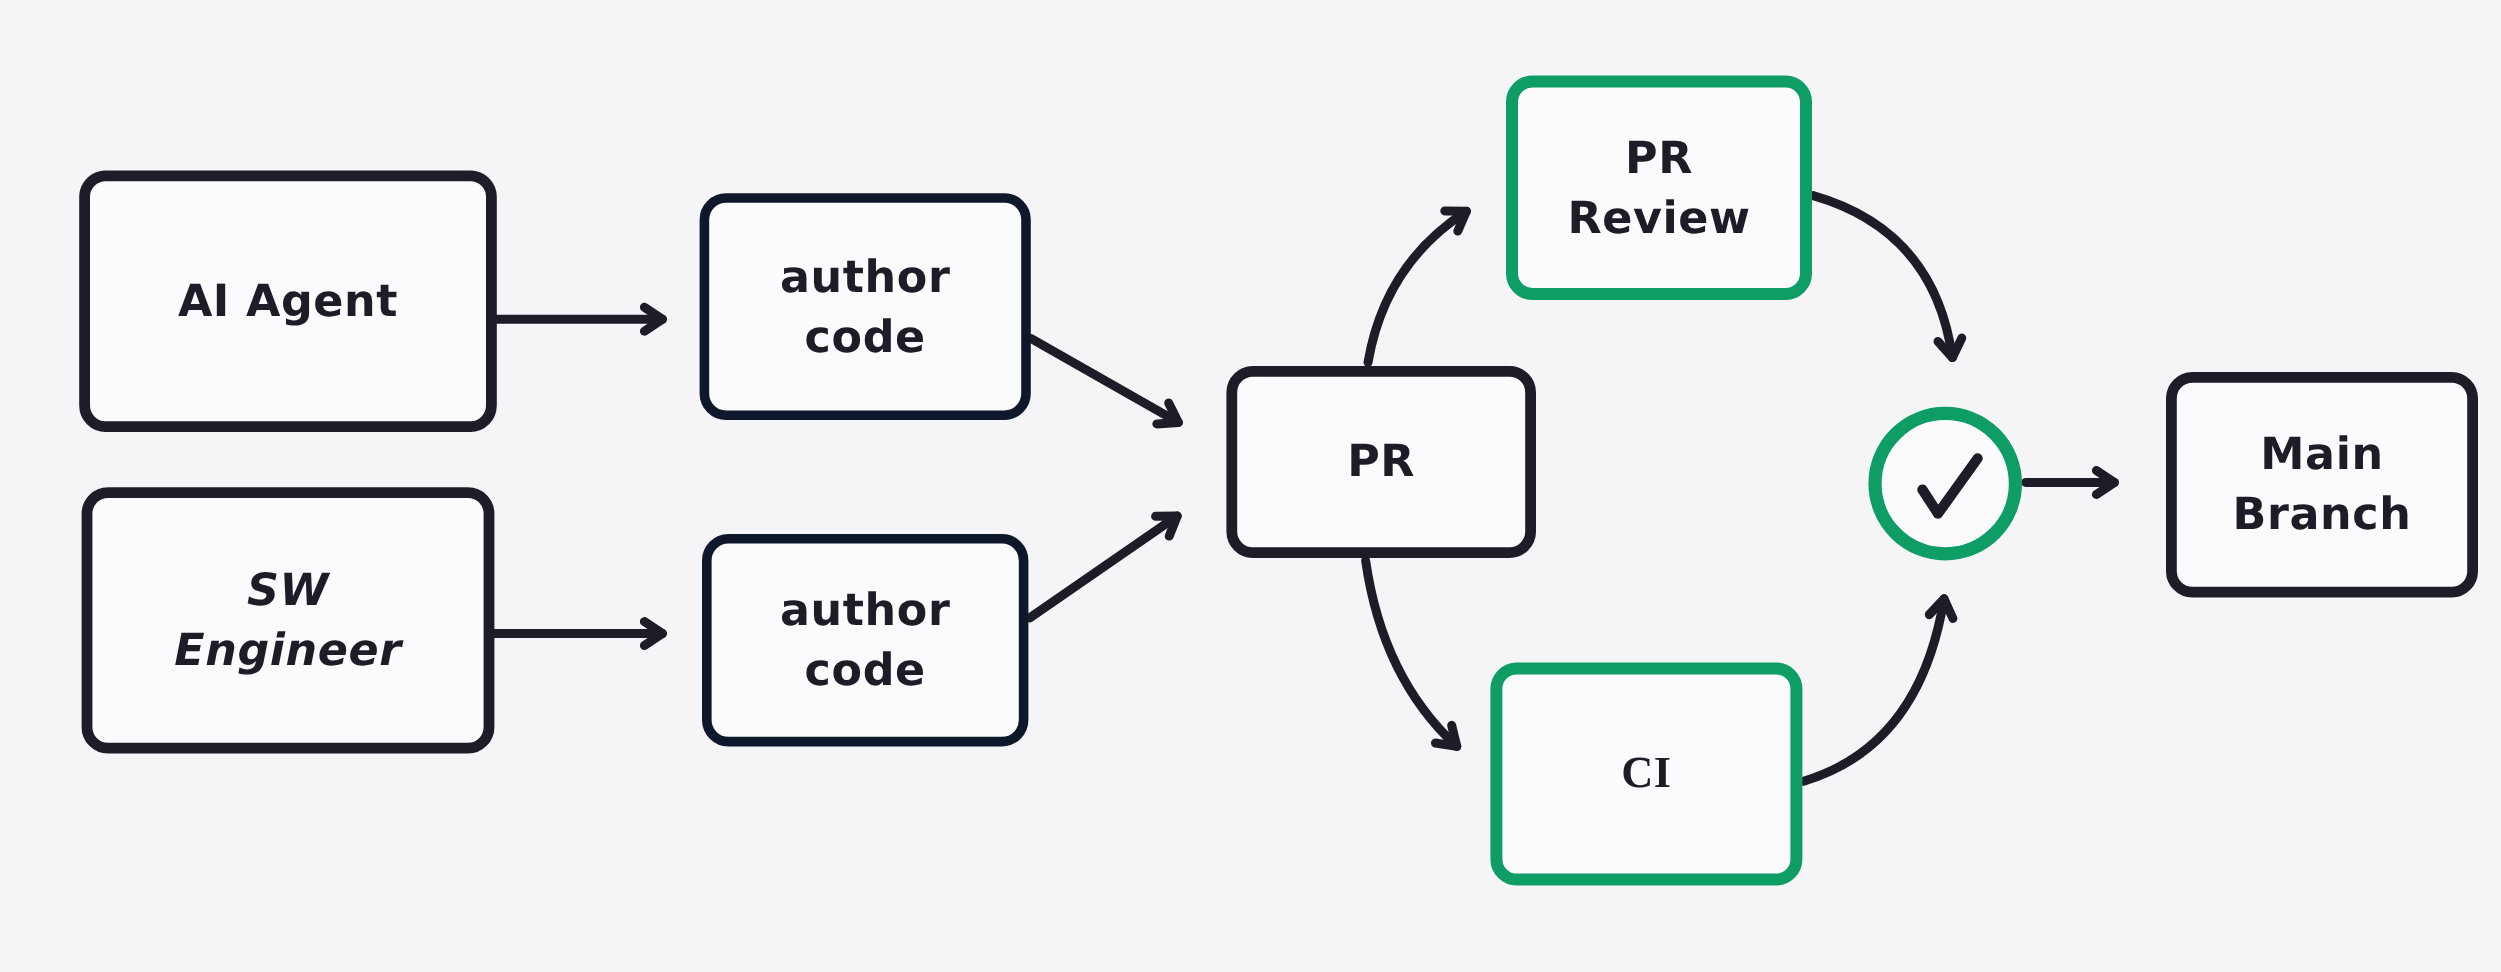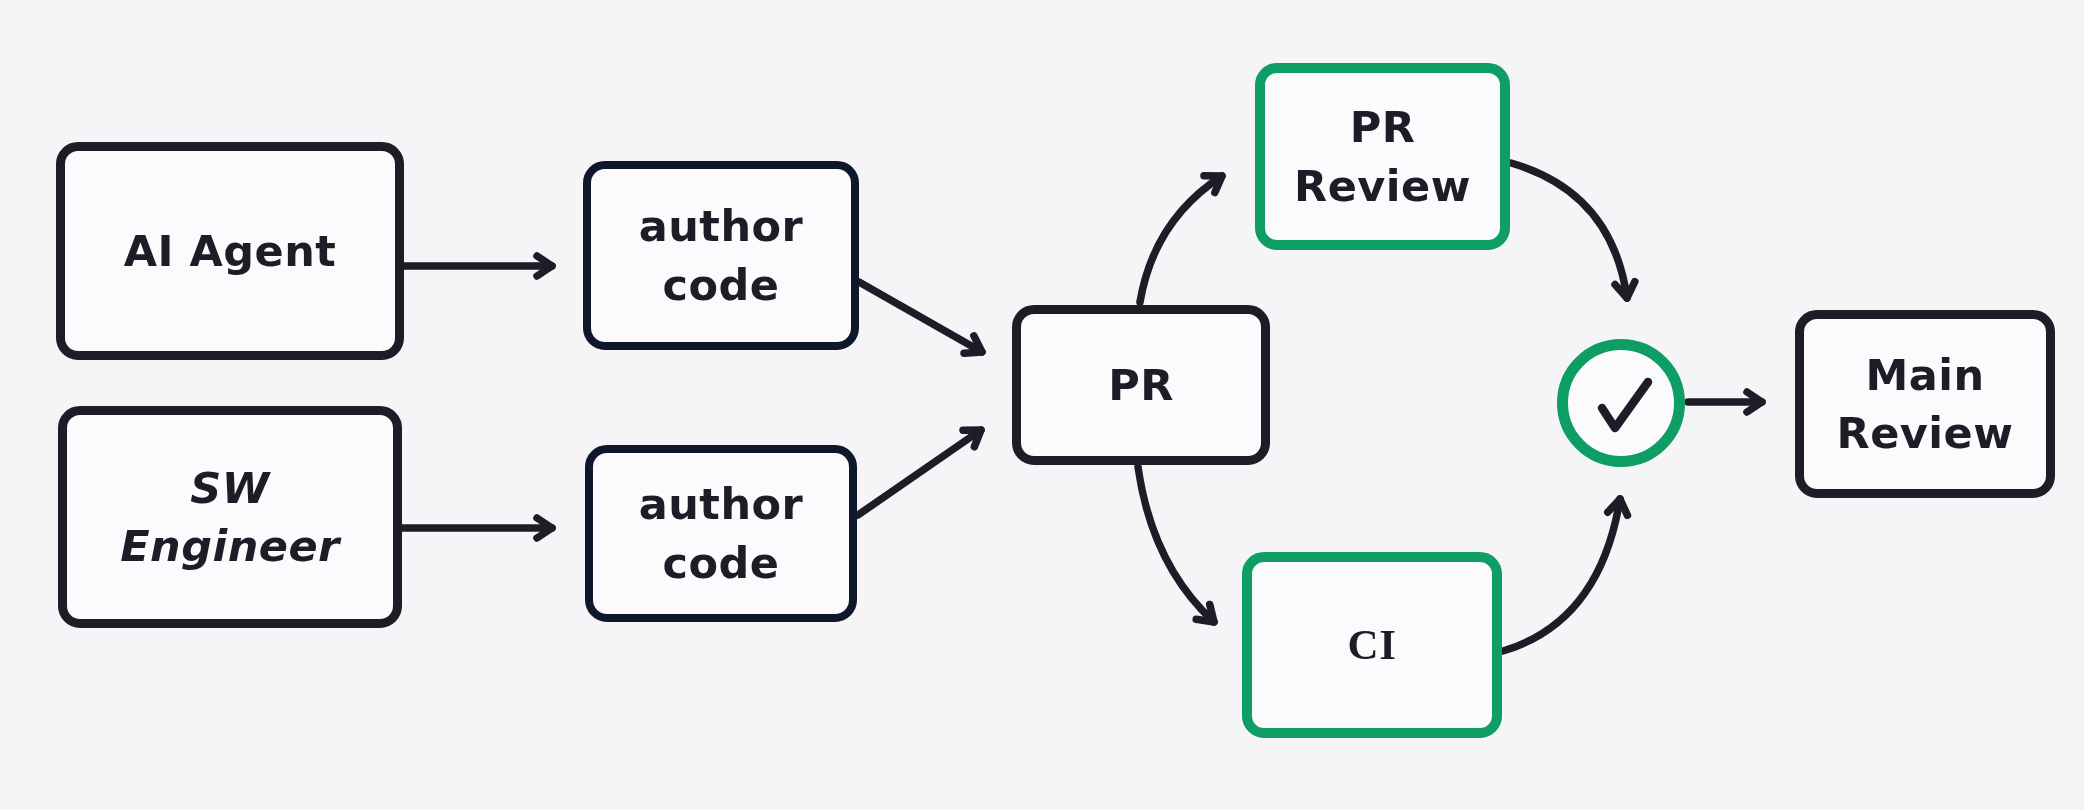--- a/index.html
+++ b/index.html
@@ -13,27 +13,27 @@
   }
   .node {
     position: absolute;
     box-sizing: border-box;
     background: #fbfbfd;
     border-radius: 22px;
     display: flex;
     align-items: center;
     justify-content: center;
   }
-  .node--black { border: 9px solid #1d1d28; }
+  .node--black { border: 9px solid #1d1d28; margin-left: 10px; }
   .node--blue  { border: 8px solid #0f172a; }
   .node--green { border: 10px solid #0f9d66; }
   .node-label {
     color: #1d1d28;
     font-weight: 700;
-    font-size: 43px;
+    font-size: 37px;
     letter-spacing: 0.5px;
     line-height: 1.35;
     text-align: center;
     white-space: pre-line;
     user-select: none;
   }
   .check-circle {
     position: absolute;
     left: 1557px;
     top: 339px;
@@ -115,16 +115,16 @@
   </div>
 
   <div class="check-circle">
     <svg width="128" height="128" viewBox="0 0 128 128">
       <path d="M45,69 L58,89 L91,43" fill="none" stroke="#1d1d28" stroke-width="8.5" stroke-linecap="round" stroke-linejoin="round"></path>
     </svg>
   </div>
 
   <div class="node node--black" style="left:1795px; top:310px; width:260px; height:188px;">
     <span class="node-label">Main
-Review</span>
+Branch</span>
   </div>
 
 </div>
 
 </body></html>

